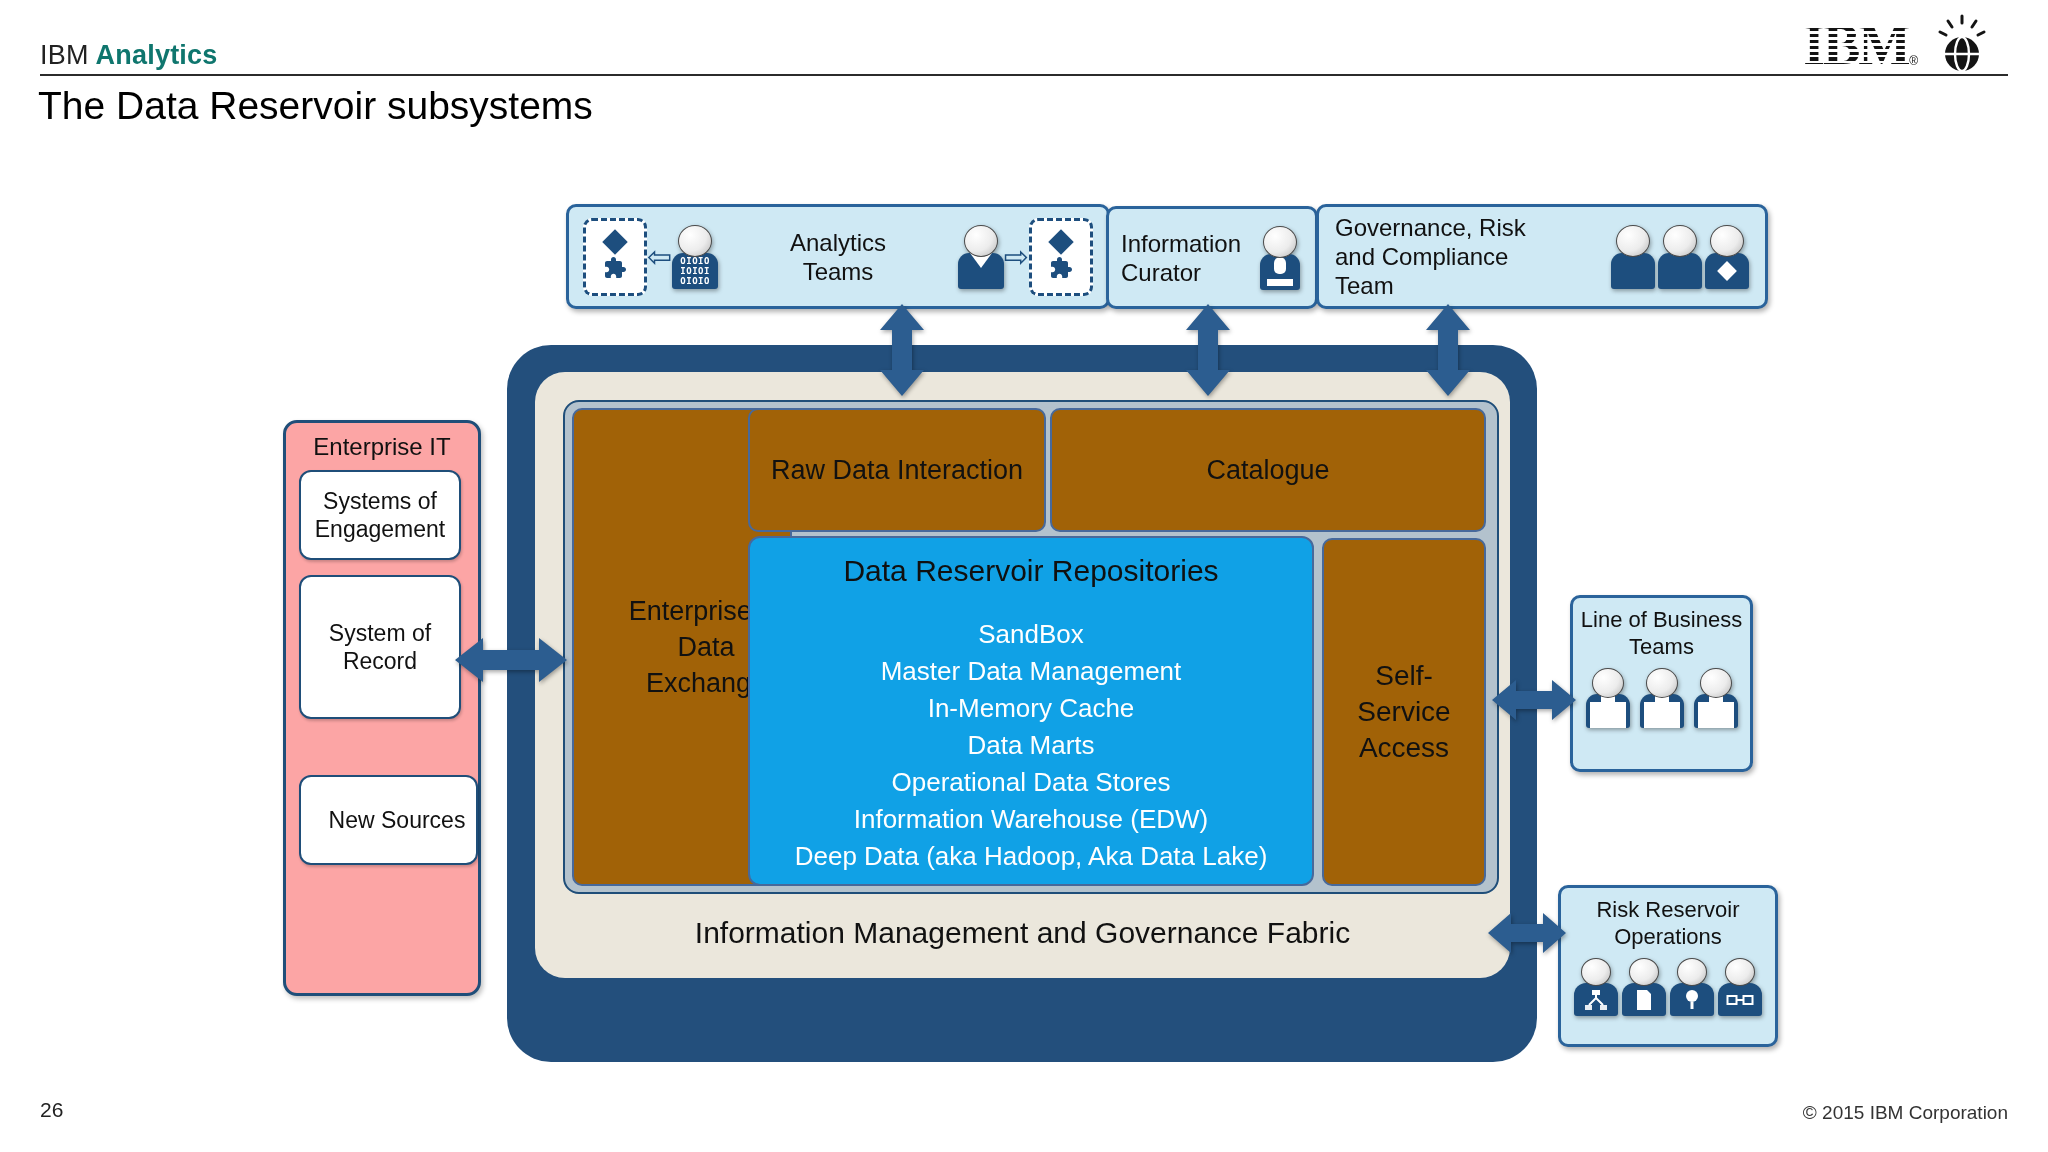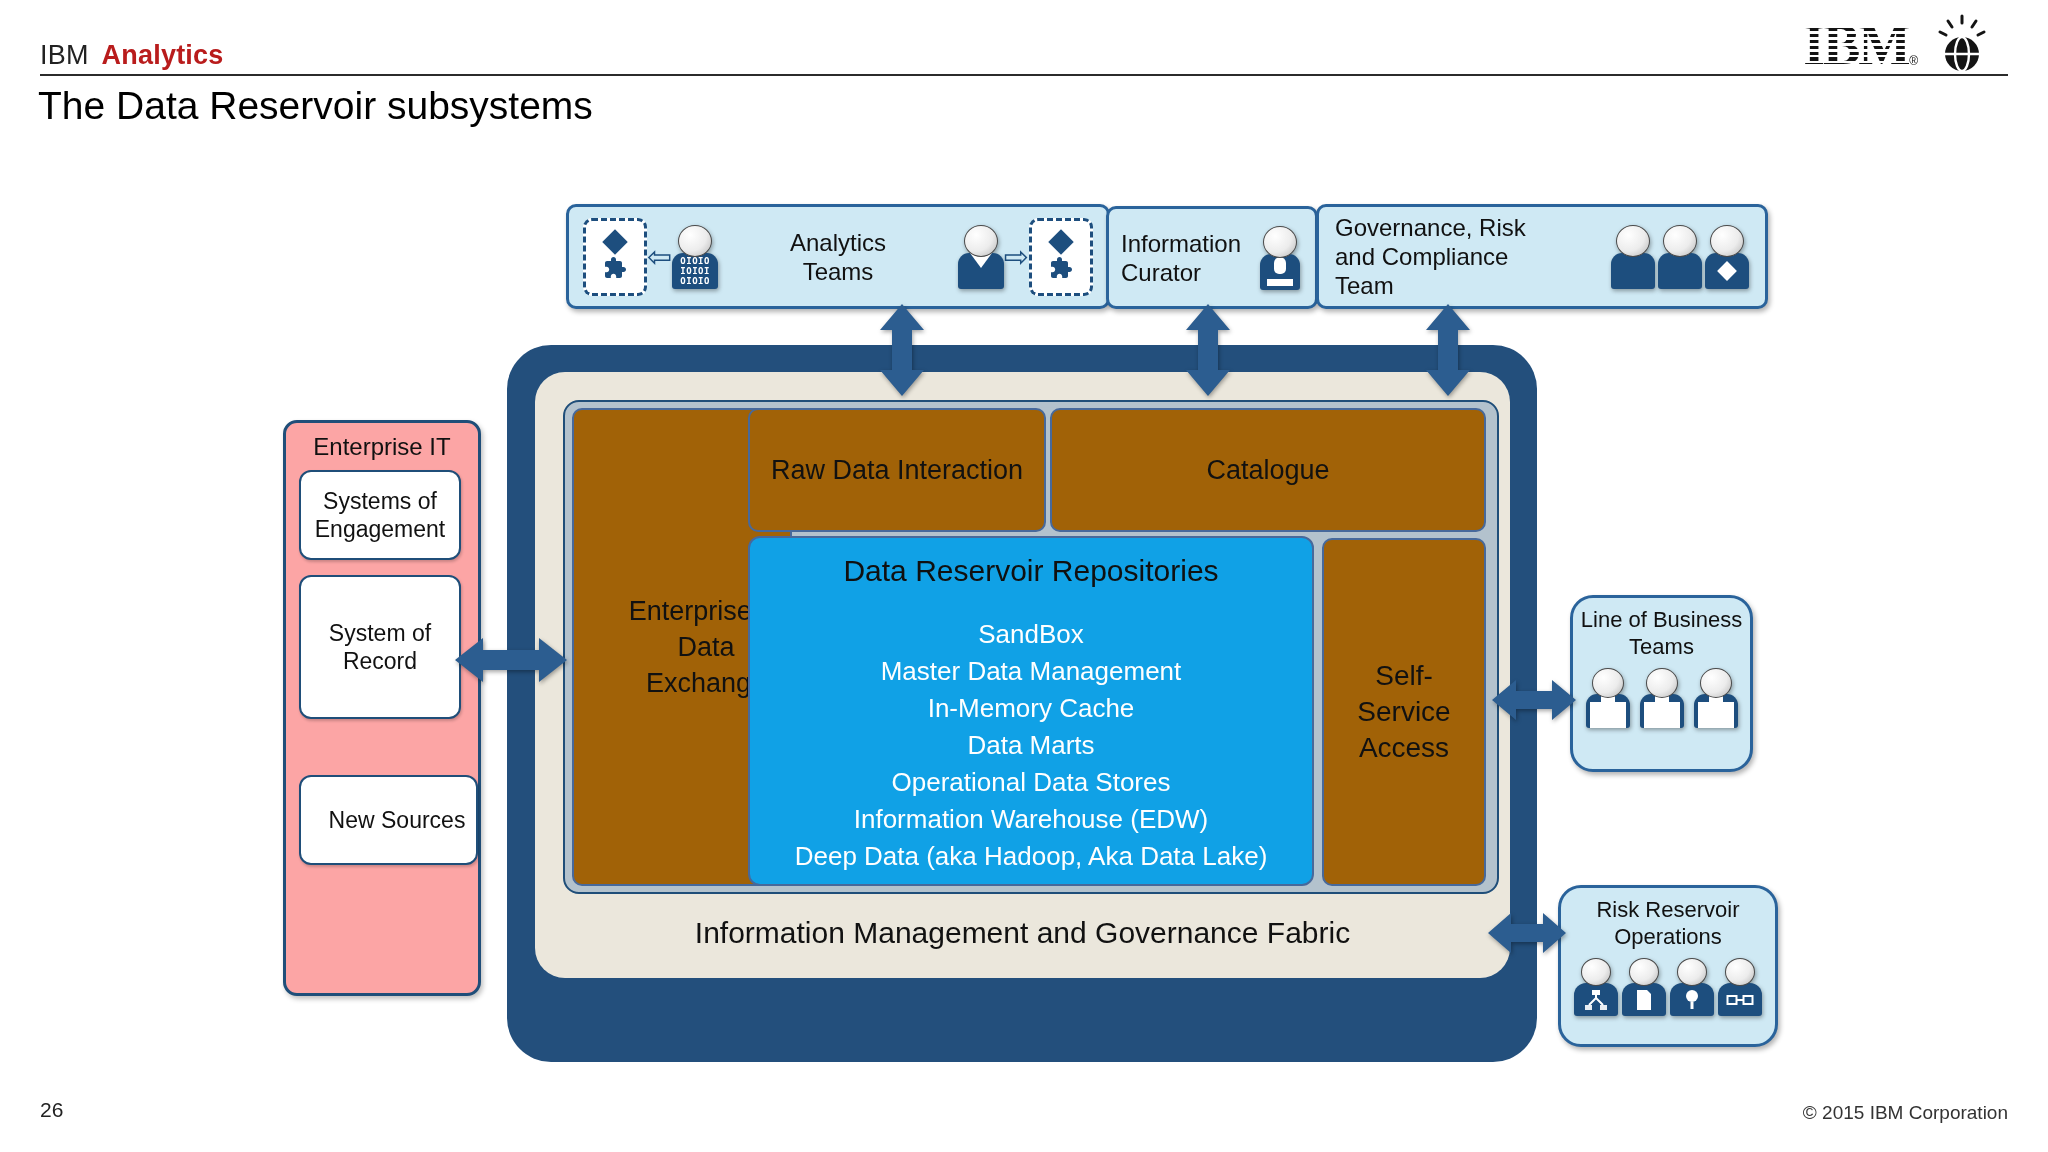--- a/index.html
+++ b/index.html
@@ -2,21 +2,21 @@
 <html><head>
 <meta charset="utf-8">
 <style>
   html,body{margin:0;padding:0;background:#fff;}
   .slide{position:relative;width:2048px;height:1152px;background:#fff;overflow:hidden;
          font-family:"Liberation Sans",sans-serif;color:#1a1a1a;}
 
   
   .brand{position:absolute;left:40px;top:40px;font-size:27px;letter-spacing:.2px;}
   .brand .pre{font-weight:400;color:#222;}
-  .brand .suf{font-weight:700;color:#b91c1c;margin-left:13px;}
+  .brand .suf{font-weight:700;color:#0f766e;margin-left:7px;}
   .head-rule{position:absolute;left:40px;right:40px;top:74px;height:2px;background:#2b2b2b;}
   .ibm-logo{position:absolute;right:130px;top:22px;display:flex;align-items:flex-start;}
   .ibm-mark{font-family:"Liberation Serif",serif;font-weight:700;font-size:56px;line-height:46px;
             letter-spacing:-2px;
             background-image:repeating-linear-gradient(to bottom,#141414 0 3.4px,rgba(0,0,0,0) 3.4px 5.9px);
             -webkit-background-clip:text;background-clip:text;color:transparent;}
   .ibm-reg{font-size:12px;color:#141414;margin-top:32px;}
   .globe{position:absolute;right:58px;top:14px;}
   .page-title{position:absolute;left:38px;top:84px;font-size:39px;color:#000000;}
 
@@ -70,21 +70,21 @@
   .greenbox{position:absolute;background:#a16207;border:2px solid #47699b;border-radius:10px;
             display:flex;align-items:center;justify-content:center;text-align:center;
             font-size:27px;line-height:36px;color:#111;}
   .bluebox{position:absolute;left:748px;top:536px;width:562px;height:346px;background:#10a1e6;
            border:2px solid #47699b;border-radius:12px;text-align:center;}
   .blue-title{margin-top:16px;font-size:30px;color:#101010;}
   .blue-list{margin-top:28px;font-size:26px;line-height:37px;color:#fff;}
   .fabric{position:absolute;left:535px;top:916px;width:975px;text-align:center;font-size:30px;color:#111;}
 
   
-  .rbox{position:absolute;background:#cfe9f4;border:3px solid #2a639b;border-radius:23px;
+  .rbox{position:absolute;background:#cfe9f4;border:3px solid #2a639b;border-radius:10px;
         box-shadow:2px 3px 5px rgba(0,0,0,.3);text-align:center;}
   .rbox .actor-label{display:block;margin-top:8px;font-size:22px;line-height:27px;}
   .rbox .people{display:flex;justify-content:center;gap:10px;margin-top:8px;}
 
   
   .conn{position:absolute;filter:drop-shadow(1px 2px 2px rgba(0,0,0,.35));z-index:6;}
   .conn polygon{fill:#2c5d90;}
 
   
   .page-num{position:absolute;left:40px;top:1098px;font-size:21px;color:#222;}

